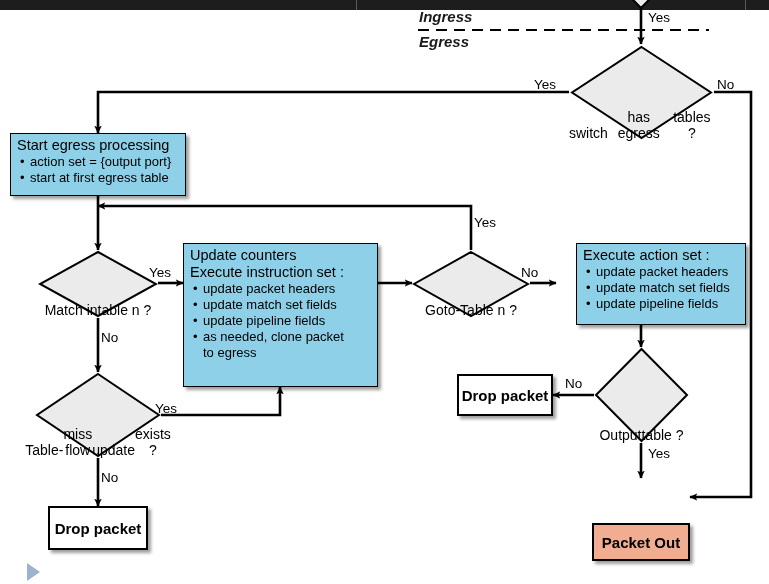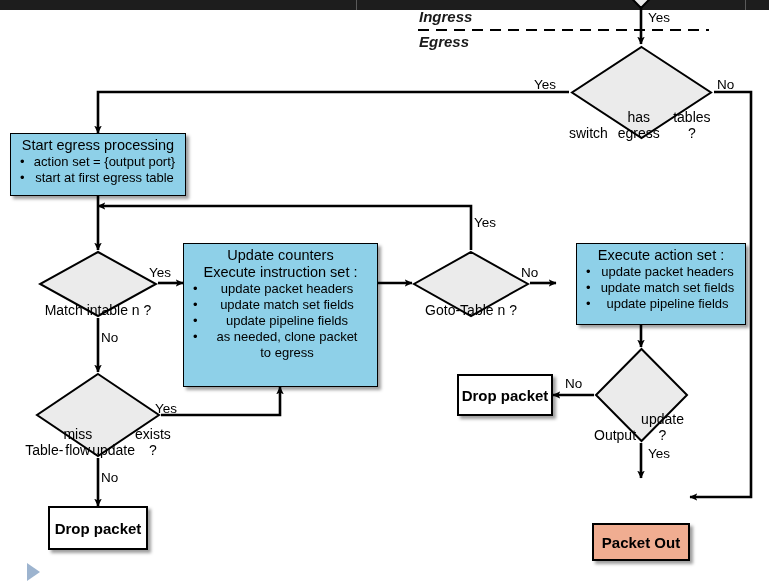--- a/index.html
+++ b/index.html
@@ -12,21 +12,21 @@
           background:#1d1d1d;}
   .topbar .seg{position:absolute;top:0;height:10px;width:1px;background:#5a5a5a;}
 
   svg.wires{position:absolute;left:0;top:0;width:769px;height:584px;}
 
   
   .node{position:absolute;box-sizing:border-box;}
 
   .proc{background:#8ed0e8;border:1.6px solid #000;
         box-shadow:3px 3px 3px rgba(0,0,0,.38);
-        padding:3px 6px 4px 6px;text-align:center;}
+        padding:3px 6px 4px 6px;}
   .proc .hd{font-size:14.5px;line-height:17px;white-space:nowrap;}
   .proc ul{margin:0;padding:0 0 0 13px;list-style:none;}
   .proc li{font-size:13px;line-height:16px;white-space:nowrap;position:relative;}
   .proc li:before{content:"\2022";position:absolute;left:-10px;top:0;}
   .proc li.cont{padding-left:0;}
   .proc li.cont:before{content:"";}
 
   .term{background:#ffffff;border:2px solid #000;
         box-shadow:3px 3px 3px rgba(0,0,0,.38);
         display:flex;align-items:center;justify-content:center;
@@ -190,21 +190,21 @@
       <li>update pipeline fields</li>
     </ul>
   </div>
 
   <div class="node dia" style="left:594px;top:347px;width:95px;height:96px;">
     <svg class="shape" viewBox="0 0 95 96" preserveAspectRatio="none">
       <polygon points="47.5,2 93,48 47.5,94 2,48" fill="#ebebeb" stroke="#000" stroke-width="2"></polygon>
     </svg>
     <div class="txt">
       <span>Output</span>
-      <span>update ?</span>
+      <span>table ?</span>
     </div>
   </div>
   <div class="lbl" style="left:565px;top:377px;">No</div>
   <div class="lbl" style="left:648px;top:447px;">Yes</div>
 
   <div class="node term" style="left:457px;top:374px;width:96px;height:42px;">
     <span>Drop packet</span>
   </div>
 
   <div class="node term" style="left:48px;top:506px;width:100px;height:44px;">

